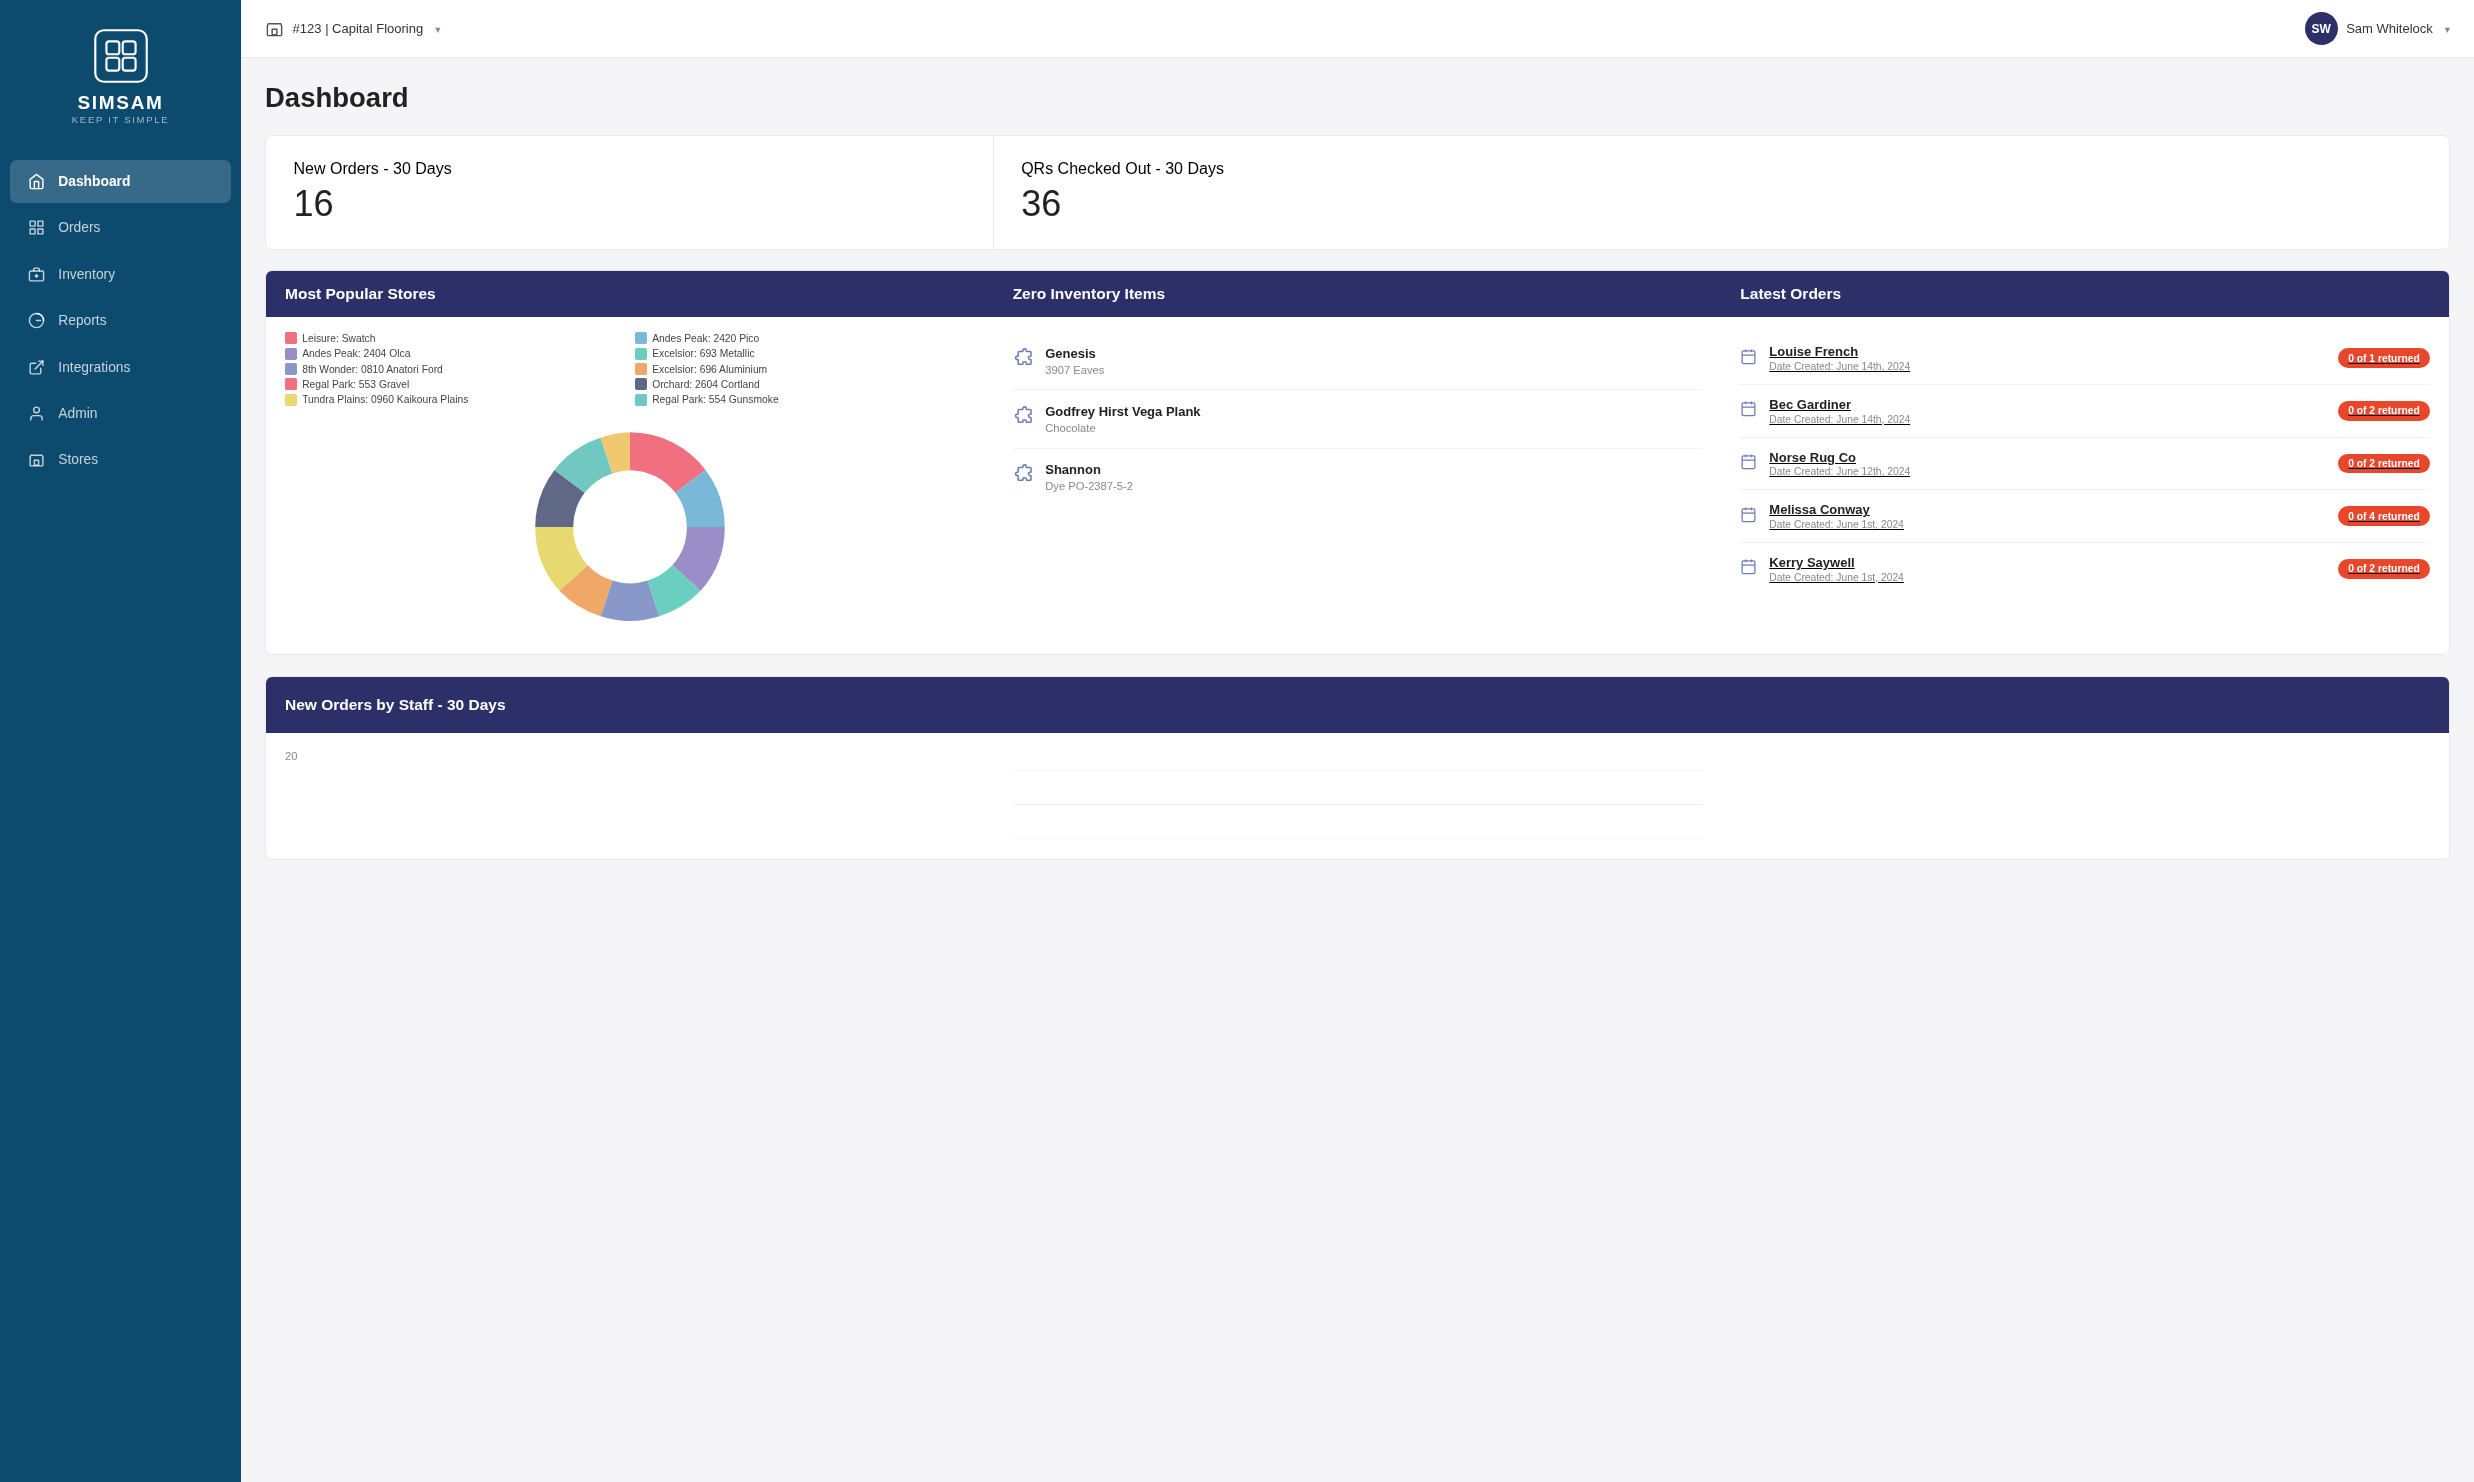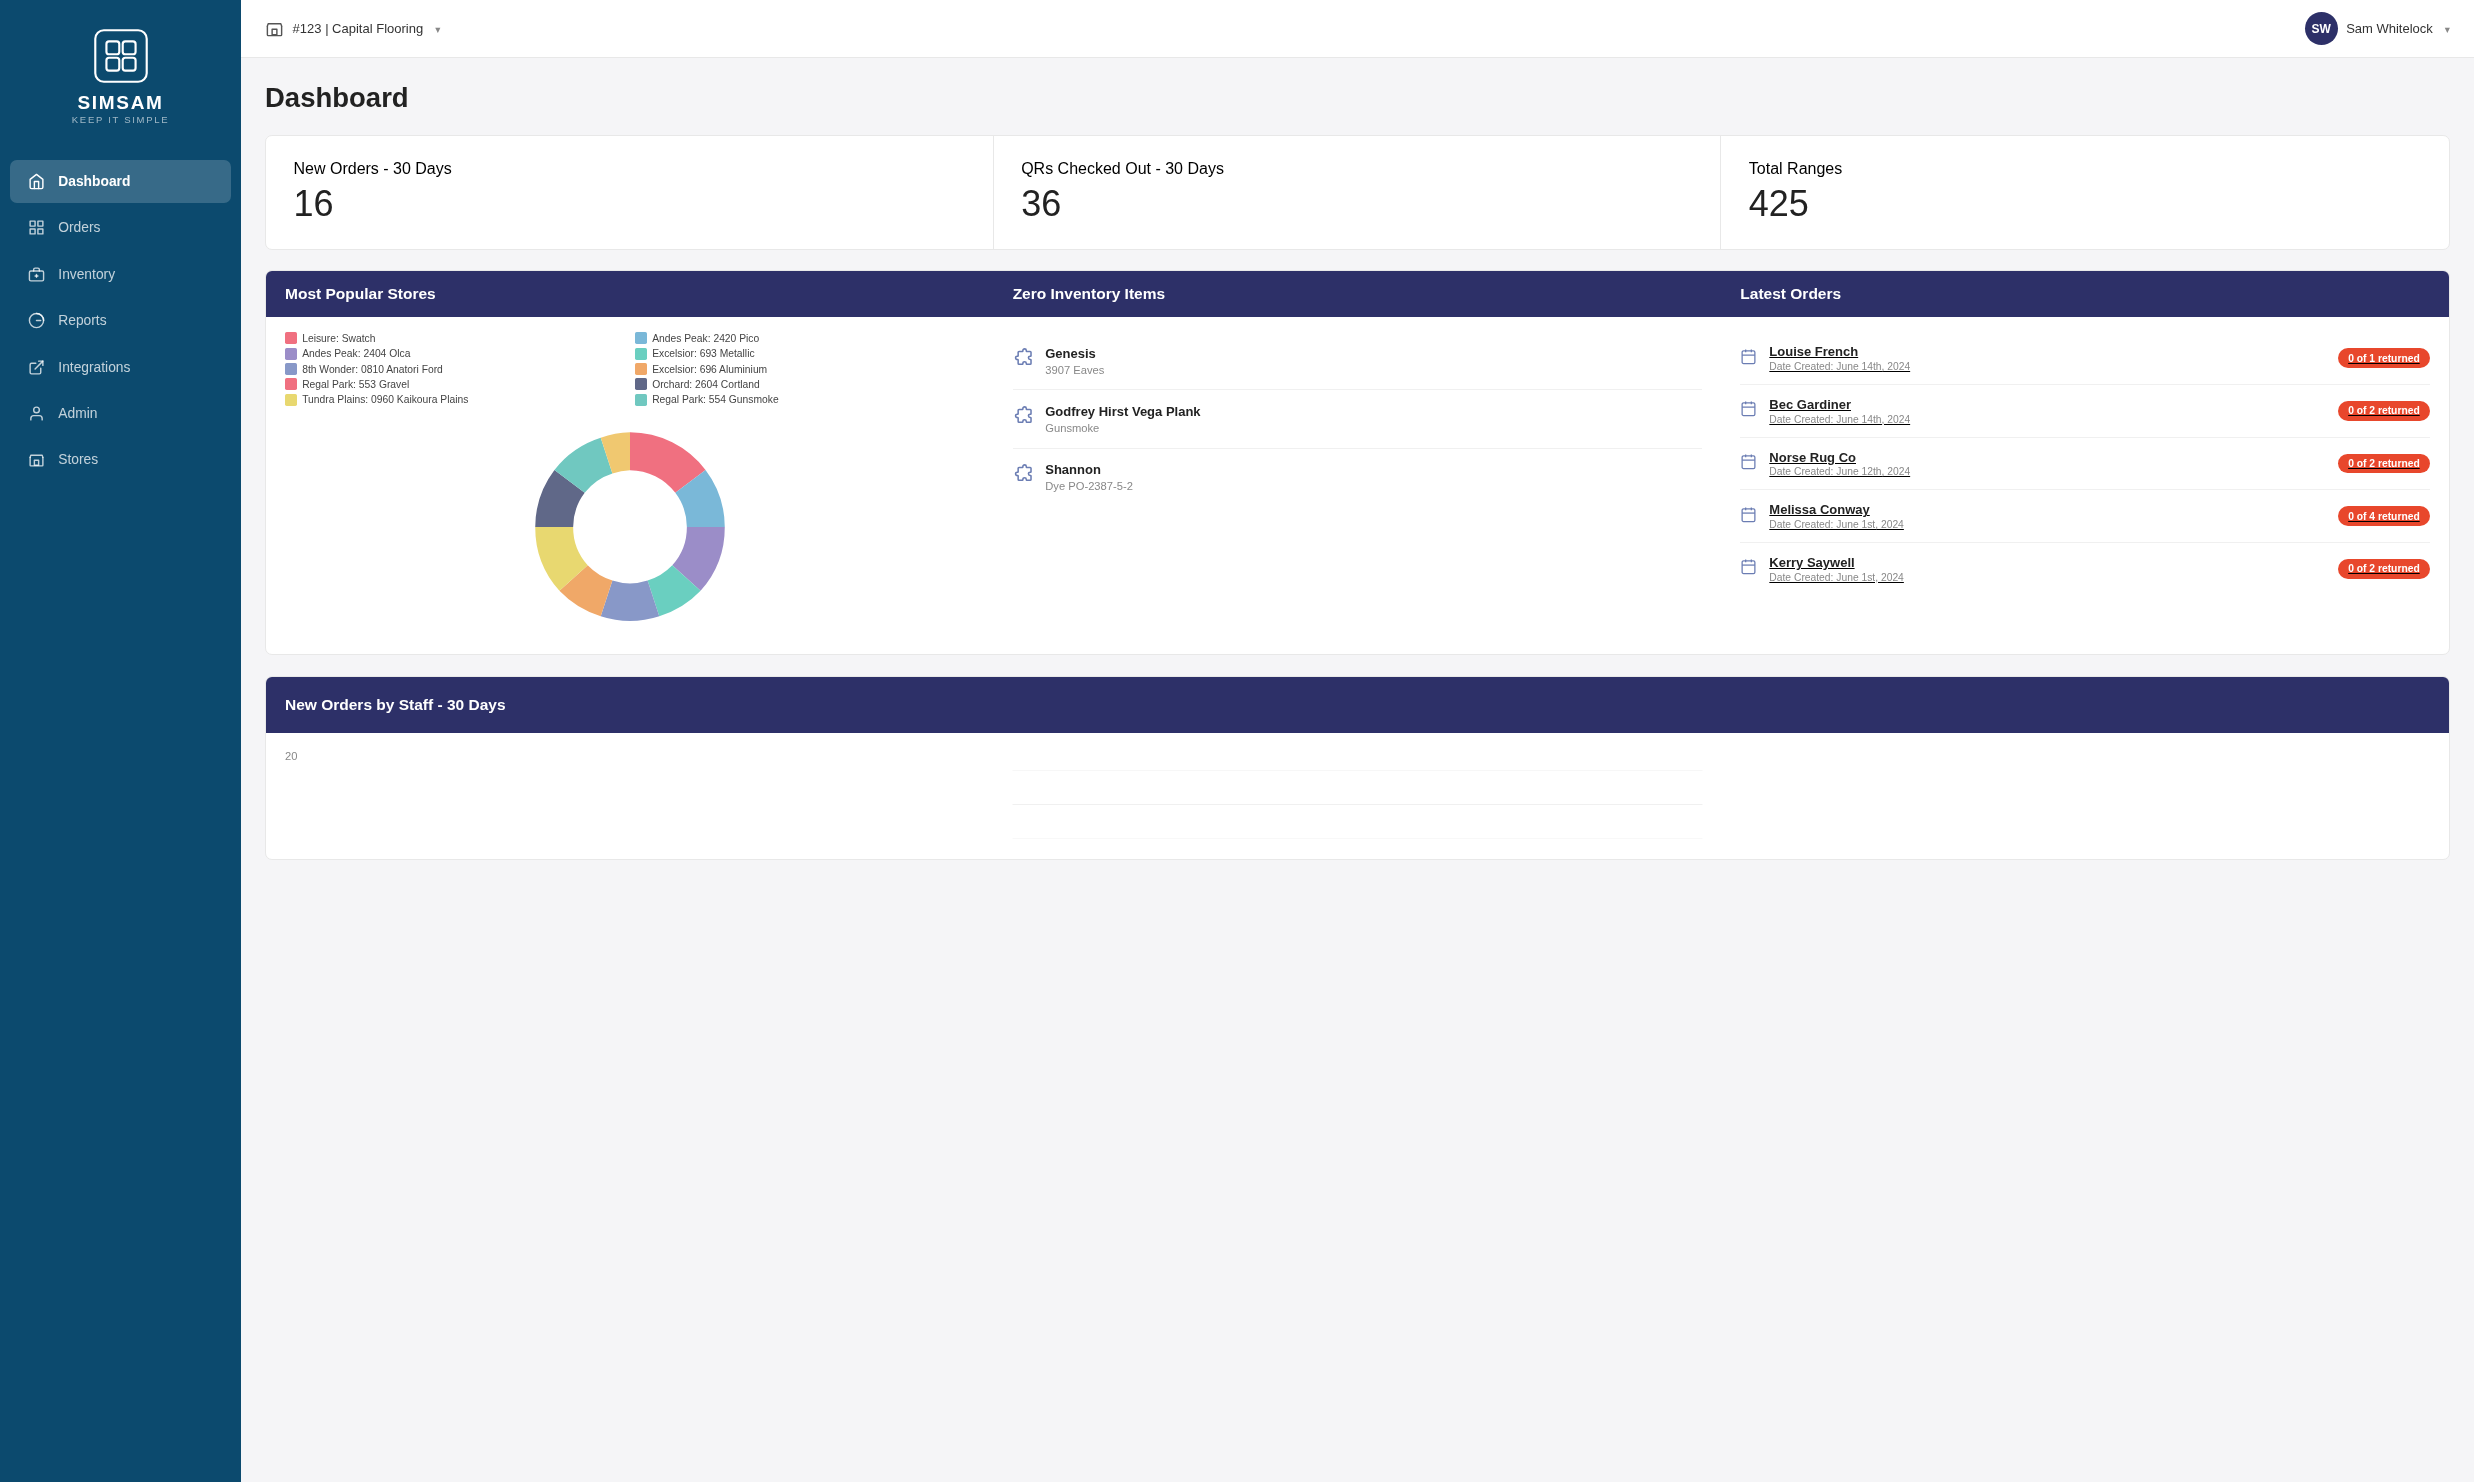--- a/index.html
+++ b/index.html
@@ -413,24 +413,20 @@
 
     <div class="stats-row">
       <div class="stat-card">
         <div class="stat-label">New Orders - 30 Days</div>
         <div class="stat-value">16</div>
       </div>
       <div class="stat-card">
         <div class="stat-label">QRs Checked Out - 30 Days</div>
         <div class="stat-value">36</div>
       </div>
-      <div class="stat-card">
-        <div class="stat-label">Total Ranges</div>
-        <div class="stat-value">425</div>
-      </div>
     </div>
 
     <div class="cards-row">
 
       <div class="card">
         <div class="card-header">Most Popular Stores</div>
         <div class="card-body">
           <div class="legend-grid">
             <div class="legend-item">
               <div class="legend-dot" style="background:#f07080"></div>
@@ -521,21 +517,21 @@
             </div>
           </div>
           <div class="inventory-item">
             <span class="puzzle-icon">
               <svg width="20.6" height="20.6" viewBox="0 0 24 24" fill="none" stroke="#6b7db3" stroke-width="1.8">
                   <path d="M20.5 13.5c.28 0 .5.22.5.5v4a1 1 0 0 1-1 1h-4a.5.5 0 0 1-.5-.5v-.5a2 2 0 1 0-4 0v.5a.5.5 0 0 1-.5.5H7a1 1 0 0 1-1-1v-4a.5.5 0 0 0-.5-.5H5a2 2 0 1 1 0-4h.5a.5.5 0 0 0 .5-.5V5a1 1 0 0 1 1-1h4a.5.5 0 0 0 .5-.5V3a2 2 0 1 1 4 0v.5a.5.5 0 0 0 .5.5h4a1 1 0 0 1 1 1v4a.5.5 0 0 1-.5.5H20a2 2 0 1 0 0 4h.5z"></path>
                 </svg>
             </span>
             <div>
               <div class="inv-name">Godfrey Hirst Vega Plank</div>
-              <div class="inv-sub">Gunsmoke</div>
+              <div class="inv-sub">Chocolate</div>
             </div>
           </div>
           <div class="inventory-item">
             <span class="puzzle-icon">
               <svg width="20.6" height="20.6" viewBox="0 0 24 24" fill="none" stroke="#6b7db3" stroke-width="1.8">
                   <path d="M20.5 13.5c.28 0 .5.22.5.5v4a1 1 0 0 1-1 1h-4a.5.5 0 0 1-.5-.5v-.5a2 2 0 1 0-4 0v.5a.5.5 0 0 1-.5.5H7a1 1 0 0 1-1-1v-4a.5.5 0 0 0-.5-.5H5a2 2 0 1 1 0-4h.5a.5.5 0 0 0 .5-.5V5a1 1 0 0 1 1-1h4a.5.5 0 0 0 .5-.5V3a2 2 0 1 1 4 0v.5a.5.5 0 0 0 .5.5h4a1 1 0 0 1 1 1v4a.5.5 0 0 1-.5.5H20a2 2 0 1 0 0 4h.5z"></path>
                 </svg>
             </span>
             <div>
               <div class="inv-name">Shannon</div>

